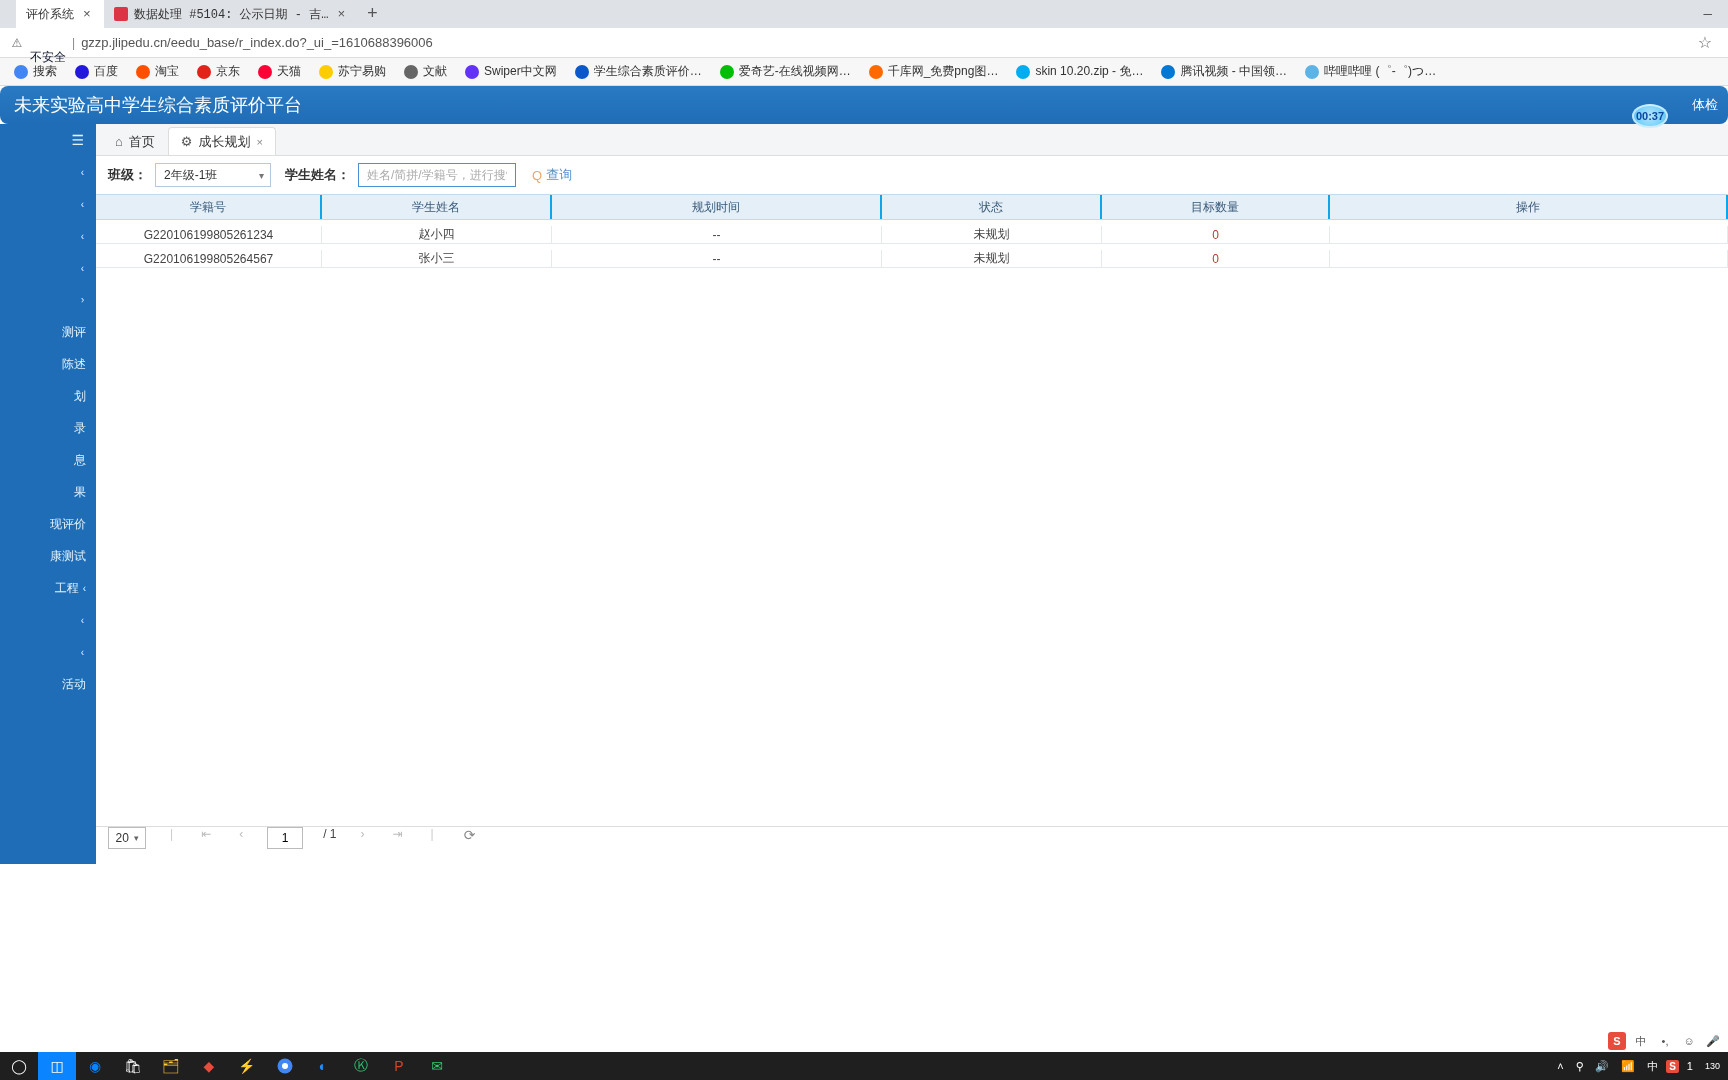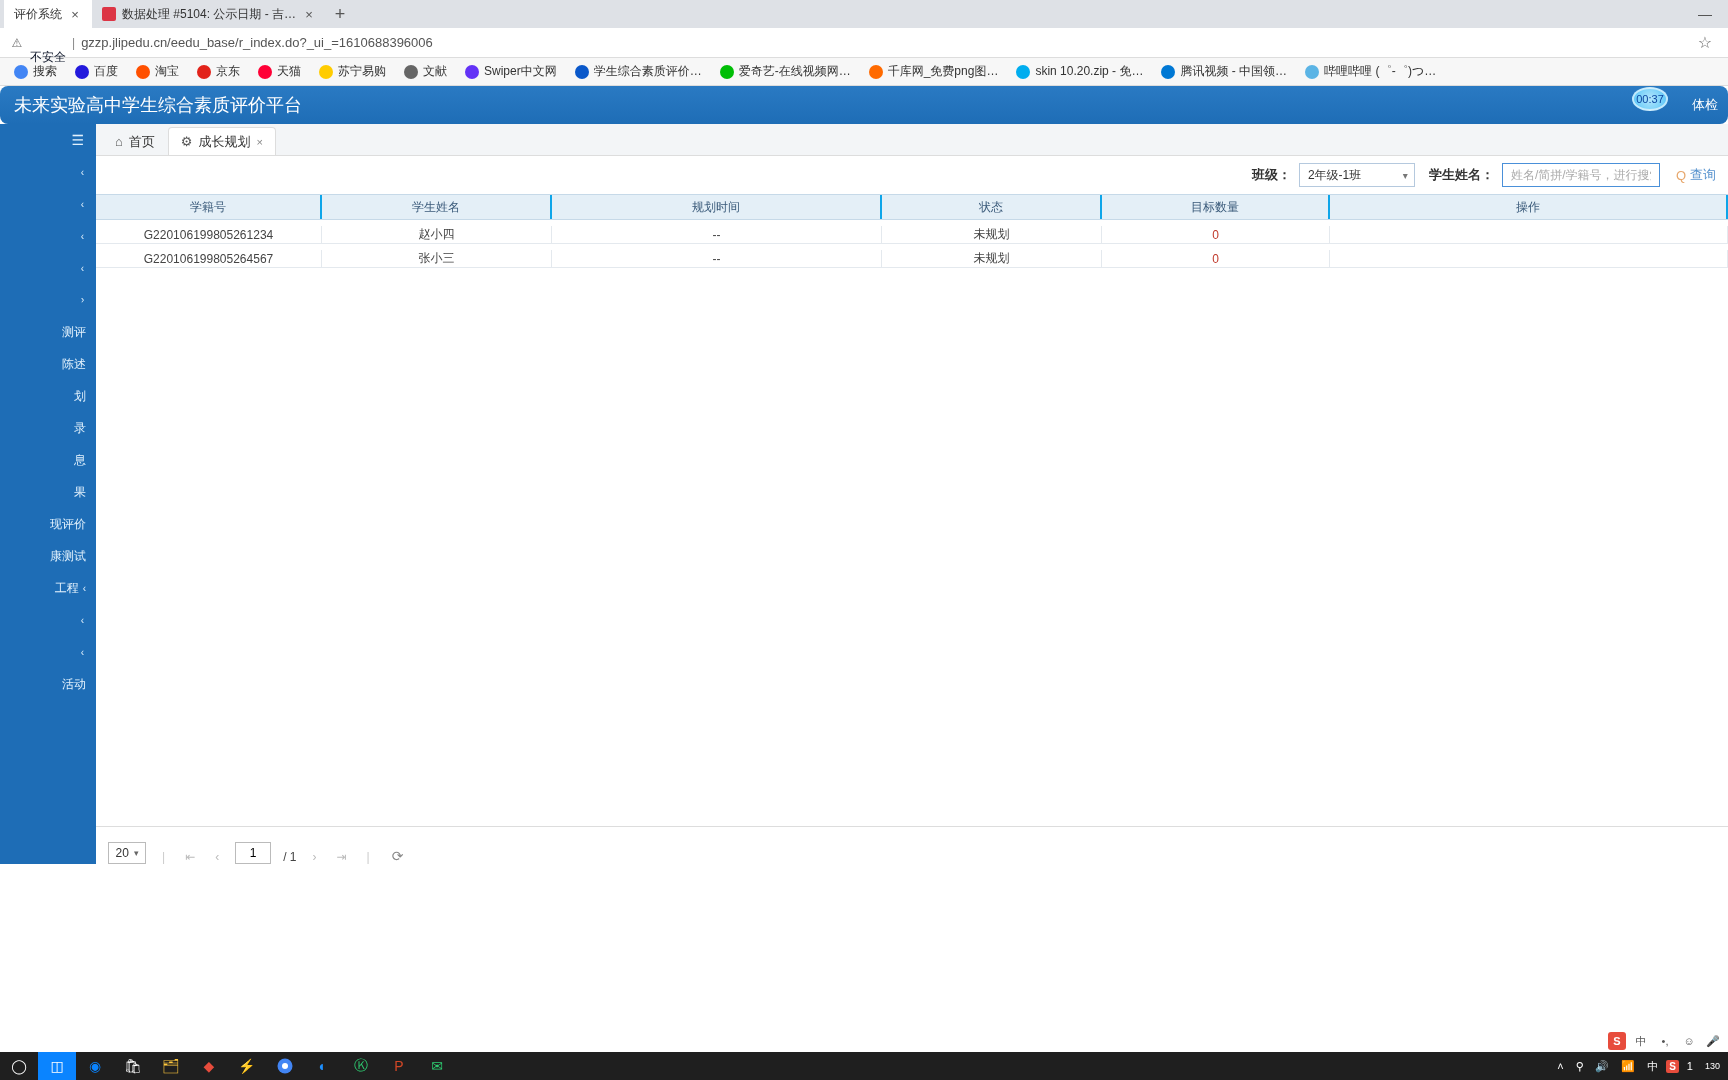--- a/index.html
+++ b/index.html
@@ -1,19 +1,19 @@
 <!DOCTYPE html>
 <html><head>
   <meta charset="utf-8">
   <style>
     * { box-sizing: border-box; margin: 0; padding: 0; }
     body { font-family: "Microsoft YaHei", Arial, sans-serif; font-size: 12px; background: #fff; overflow: hidden; }
     
     
-    .browser-tabs { height: 28px; background: #dee1e6; display: flex; align-items: center; padding-left: 4px; }
+    .browser-tabs { height: 28px; background: #dee1e6; display: flex; align-items: center; padding-left: 16px; font-family: Liberation Mono, monospace; }
     .browser-tab { height: 28px; padding: 0 10px; display: flex; align-items: center; gap: 6px; font-size: 12px; color: #333; }
     .browser-tab.active { background: #fff; }
     .tab-close { width: 14px; height: 14px; display: flex; align-items: center; justify-content: center; color: #555; font-size: 13px; cursor: pointer; }
     .tab-add { width: 28px; height: 28px; display: flex; align-items: center; justify-content: center; color: #555; font-size: 18px; cursor: pointer; }
     .browser-minimize { margin-left: auto; padding: 0 16px; height: 28px; display: flex; align-items: center; color: #555; font-size: 14px; }
     
     .address-bar { height: 30px; background: #fff; border-bottom: 1px solid #ddd; display: flex; align-items: center; padding: 0 10px; gap: 6px; }
     .security-icon { width: 14px; height: 14px; display: flex; align-items: center; justify-content: center; color: #666; }
     .url-text { font-size: 13px; color: #555; flex: 1; }
     .star-icon { color: #666; font-size: 16px; padding: 0 6px; }
@@ -32,42 +32,42 @@
     .bi-st { background: #0a58ca; }
     .bi-iq { background: #00be06; }
     .bi-qk { background: #ff6a00; }
     .bi-sk { background: #00adef; }
     .bi-tx { background: #0078d4; }
     .bi-bp { background: #5bb4e5; }
     
     
     .app-header { height: 38px; background: linear-gradient(180deg, #2a7ac3, #1e6db6); display: flex; align-items: center; padding: 0 14px; color: #fff; position: relative; border-radius: 8px; }
     .app-title { font-size: 18px; font-weight: 500; }
-    .recording-badge { position: absolute; right: 60px; top: 1px; width: 36px; height: 24px; border-radius: 50%; background: radial-gradient(circle at center, #b3e5fc 0%, #81d4fa 55%, #4fc3f7 100%); display: flex; align-items: center; justify-content: center; font-size: 11px; color: #0d47a1; font-weight: normal; border: 2px solid rgba(255,255,255,0.6); }
+    .recording-badge { position: absolute; right: 60px; top: 18px; width: 36px; height: 24px; border-radius: 50%; background: radial-gradient(circle at center, #b3e5fc 0%, #81d4fa 55%, #4fc3f7 100%); display: flex; align-items: center; justify-content: center; font-size: 11px; color: #0d47a1; font-weight: bold; border: 2px solid rgba(255,255,255,0.6); }
     .header-right { position: absolute; right: 10px; font-size: 13px; color: #fff; }
     
     
     .main-layout { display: flex; height: calc(864px - 28px - 30px - 28px - 38px); }
     .sidebar { width: 96px; background: #1e6db6; display: flex; flex-direction: column; color: #e3f2fd; font-size: 13px; }
     .sidebar-toggle { height: 32px; display: flex; align-items: center; justify-content: flex-end; padding-right: 12px; color: #e3f2fd; font-size: 14px; }
     .sidebar-item { height: 32px; display: flex; align-items: center; justify-content: flex-end; padding-right: 12px; font-size: 12px; color: #e3f2fd; cursor: pointer; position: relative; }
     .sidebar-item .chevron { font-size: 10px; margin-left: 4px; }
     .sidebar-item.expanded .chevron { transform: rotate(180deg); display: inline-block; }
     .sidebar-item.text { justify-content: flex-end; padding-right: 10px; }
     
     
     .content { flex: 1; background: #fff; display: flex; flex-direction: column; }
     .content-tabs { height: 32px; border-bottom: 1px solid #ddd; display: flex; align-items: flex-end; padding-left: 6px; background: #f3f5f7; }
     .content-tab { height: 28px; padding: 0 12px; display: flex; align-items: center; gap: 6px; font-size: 13px; color: #333; border: 1px solid transparent; border-bottom: none; cursor: pointer; }
     .content-tab.active { background: #fff; border-color: #ddd; border-top-left-radius: 4px; border-top-right-radius: 4px; }
     .content-tab .icon { font-size: 13px; color: #555; }
     .content-tab .close-x { color: #888; font-size: 11px; }
     
     
-    .filter-bar { height: 38px; display: flex; align-items: center; padding: 0 12px; gap: 8px; font-size: 13px; color: #333; justify-content: flex-end; }
+    .filter-bar { height: 38px; display: flex; align-items: center; padding: 0 12px; gap: 8px; font-size: 13px; color: #333; }
     .filter-label { font-weight: 600; font-size: 13px; }
     .class-select { width: 116px; height: 24px; border: 1px solid #b5c9de; padding: 0 22px 0 8px; font-size: 12px; background: #fff; position: relative; display: flex; align-items: center; color: #333; }
     .class-select::after { content: "▾"; position: absolute; right: 6px; color: #777; font-size: 10px; }
     .search-input { width: 158px; height: 24px; border: 1px solid #4a90d9; padding: 0 8px; font-size: 12px; outline: none; }
     .search-input::placeholder { color: #aaa; }
     .query-btn { color: #5893ce; font-size: 13px; display: flex; align-items: center; gap: 4px; cursor: pointer; margin-left: 8px; }
     .query-btn .search-icon { font-size: 13px; color: #e7a76c; }
     
     
     .data-table { flex: 1; overflow: auto; }
@@ -77,21 +77,21 @@
     .td { border-right: 1px solid #e4e9ee; display: flex; align-items: center; justify-content: center; font-size: 12px; color: #444; margin-top: 6px; }
     .col-id { width: 226px; }
     .col-name { width: 230px; }
     .col-time { width: 330px; }
     .col-status { width: 220px; }
     .col-count { width: 228px; }
     .col-op { flex: 1; }
     .count-zero { color: #c0392b; }
     
     
-    .pagination { height: 38px; border-top: 1px solid #ddd; display: flex; align-items: flex-end; padding: 0 12px; gap: 12px; background: #fff; }
+    .pagination { height: 38px; border-top: 1px solid #ddd; display: flex; align-items: flex-start; padding: 0 12px; gap: 20px; background: #fff; }
     .page-size { width: 38px; height: 22px; border: 1px solid #bbb; display: flex; align-items: center; justify-content: space-around; padding: 0 4px; font-size: 12px; color: #333; background: #fff; }
     .page-size::after { content: "▾"; font-size: 9px; color: #666; }
     .pg-sep { color: #ccc; margin: 0 4px; }
     .pg-btn { color: #bbb; font-size: 12px; padding: 0 4px; cursor: pointer; user-select: none; }
     .page-input { width: 36px; height: 22px; border: 1px solid #bbb; text-align: center; font-size: 12px; }
     .pg-total { font-size: 12px; color: #444; }
     .pg-refresh { color: #888; font-size: 14px; cursor: pointer; margin-left: 6px; }
     
     
     .ime-bar { position: absolute; bottom: 28px; right: 2px; display: flex; align-items: center; gap: 6px; background: #fff; padding: 2px 4px; }

